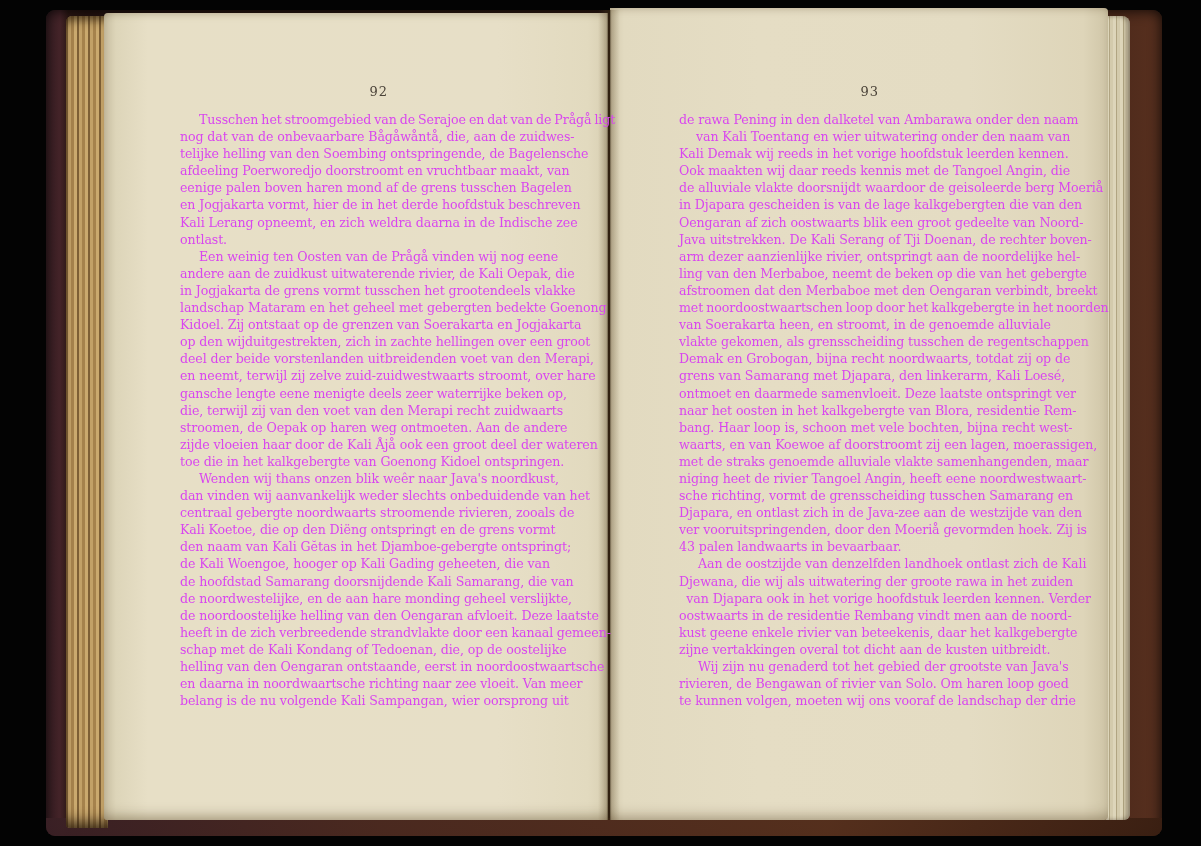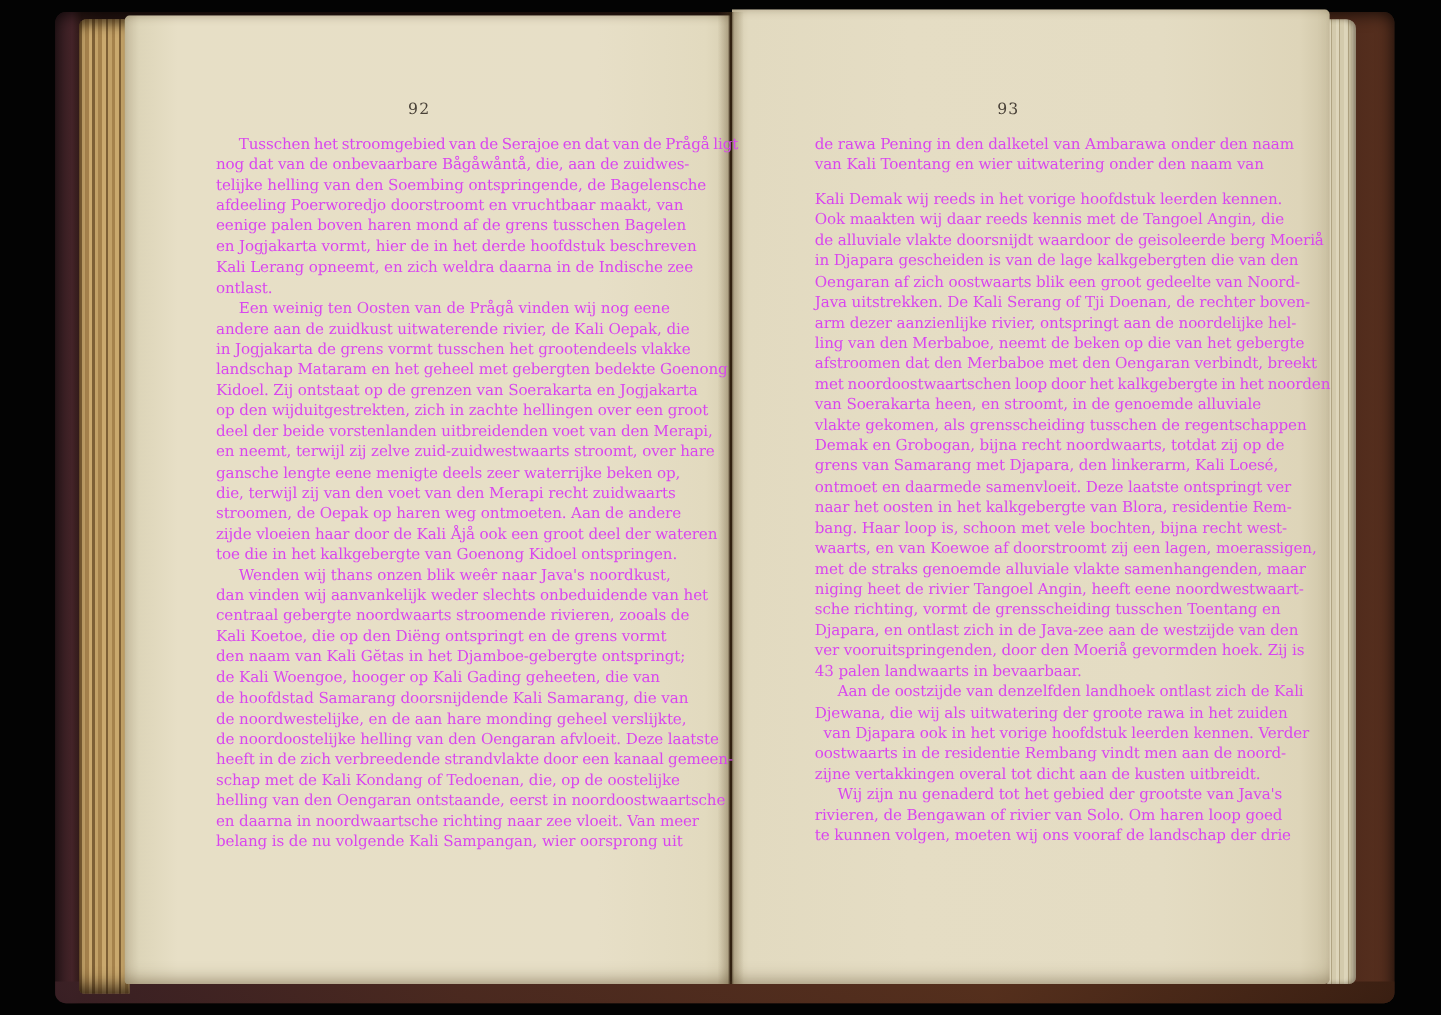--- a/index.html
+++ b/index.html
@@ -25,21 +25,21 @@
   .page{position:absolute;top:13px;height:807px;}
   .page-left{left:104px;width:504px;border-radius:4px 0 0 3px;
          background:linear-gradient(90deg,#c9bfa2 0,#ddd5b9 12px,#e7dfc6 44px,#e7dfc7 78%,#e2dabf 96%,#d8cfb2 100%);
          box-shadow:inset 0 -10px 14px -8px rgba(85,65,35,.55), inset 0 6px 8px -6px rgba(85,65,35,.4);}
   .page-right{left:610px;top:8px;height:812px;width:498px;border-radius:0 4px 4px 0;
          background:linear-gradient(90deg,#d2c9ac 0,#e2dac0 14px,#e5ddc4 30%,#e4dcc3 72%,#ded5b9 95%,#cfc5a7 100%);
          box-shadow:inset 0 -10px 14px -8px rgba(85,65,35,.5), inset 0 6px 8px -6px rgba(85,65,35,.35);}
   
   .gutter{position:absolute;left:598px;top:10px;width:22px;height:810px;
          background:linear-gradient(90deg,rgba(90,70,40,0) 0,rgba(90,70,40,.28) 38%,rgba(46,32,14,.85) 50%,rgba(90,70,40,.25) 62%,rgba(90,70,40,0) 100%);}
-  .pnum{position:absolute;top:84px;width:48px;text-align:left;
+  .pnum{position:absolute;top:84px;width:48px;text-align:right;
         font-size:13px;letter-spacing:1px;color:#4a4238;}
   .pnum-left{left:340px;}
   .pnum-right{left:831px;}
   .textcol{position:absolute;top:111px;color:#d946ef;font-size:12.6px;line-height:17.1px;
         letter-spacing:-0.1px;text-rendering:optimizeLegibility;}
   .textcol-left{left:180px;width:411px;}
   .textcol-right{left:679px;width:412px;}
   .para{margin:0;}
   .tl{white-space:nowrap;}
   .tl.ind{text-indent:19px;}
@@ -101,51 +101,52 @@
         <div class="tl" style="word-spacing: -0.319444px;"><span>heeft in de zich verbreedende strandvlakte door een kanaal gemeen-</span></div>
         <div class="tl" style="word-spacing: 0px;"><span>schap met de Kali Kondang of Tedoenan, die, op de oostelijke</span></div>
         <div class="tl" style="word-spacing: 0px;"><span>helling van den Oengaran ontstaande, eerst in noordoostwaartsche</span></div>
         <div class="tl" style="word-spacing: 0px;"><span>en daarna in noordwaartsche richting naar zee vloeit. Van meer</span></div>
         <div class="tl last"><span>belang is de nu volgende Kali Sampangan, wier oorsprong uit</span></div>
       </div>
     </div>
   <div class="textcol textcol-right">
       <div class="para">
         <div class="tl" style="word-spacing: 0px;"><span>de rawa Pening in den dalketel van Ambarawa onder den naam</span></div>
-        <div class="tl" style="word-spacing: 0px;"><span>van Kali Toentang en wier uitwatering onder den naam van</span></div>
-        <div class="tl" style="word-spacing: 0px; margin-top: 12px;"><span>Kali Demak wij reeds in het vorige hoofdstuk leerden kennen.</span></div>
+        <div class="tl" style="word-spacing: 0px; margin-left: 17px;"><span>van Kali Toentang en wier uitwatering onder den naam van</span></div>
+        <div class="tl" style="word-spacing: 0px;"><span>Kali Demak wij reeds in het vorige hoofdstuk leerden kennen.</span></div>
         <div class="tl" style="word-spacing: 0px;"><span>Ook maakten wij daar reeds kennis met de Tangoel Angin, die</span></div>
         <div class="tl" style="word-spacing: 0px;"><span>de alluviale vlakte doorsnijdt waardoor de geisoleerde berg Moeriå</span></div>
         <div class="tl" style="word-spacing: 0px;"><span>in Djapara gescheiden is van de lage kalkgebergten die van den</span></div>
         <div class="tl" style="word-spacing: 0px;"><span>Oengaran af zich oostwaarts blik een groot gedeelte van Noord-</span></div>
         <div class="tl" style="word-spacing: 0px;"><span>Java uitstrekken. De Kali Serang of Tji Doenan, de rechter boven-</span></div>
         <div class="tl" style="word-spacing: 0px;"><span>arm dezer aanzienlijke rivier, ontspringt aan de noordelijke hel-</span></div>
         <div class="tl" style="word-spacing: 0px;"><span>ling van den Merbaboe, neemt de beken op die van het gebergte</span></div>
         <div class="tl" style="word-spacing: 0px;"><span>afstroomen dat den Merbaboe met den Oengaran verbindt, breekt</span></div>
         <div class="tl" style="word-spacing: -0.716797px;"><span>met noordoostwaartschen loop door het kalkgebergte in het noorden</span></div>
         <div class="tl" style="word-spacing: 0px;"><span>van Soerakarta heen, en stroomt, in de genoemde alluviale</span></div>
         <div class="tl" style="word-spacing: 0px;"><span>vlakte gekomen, als grensscheiding tusschen de regentschappen</span></div>
         <div class="tl" style="word-spacing: 0px;"><span>Demak en Grobogan, bijna recht noordwaarts, totdat zij op de</span></div>
         <div class="tl" style="word-spacing: 0px;"><span>grens van Samarang met Djapara, den linkerarm, Kali Loesé,</span></div>
         <div class="tl" style="word-spacing: 0px;"><span>ontmoet en daarmede samenvloeit. Deze laatste ontspringt ver</span></div>
         <div class="tl" style="word-spacing: 0px;"><span>naar het oosten in het kalkgebergte van Blora, residentie Rem-</span></div>
         <div class="tl" style="word-spacing: 0px;"><span>bang. Haar loop is, schoon met vele bochten, bijna recht west-</span></div>
         <div class="tl" style="word-spacing: 0px;"><span>waarts, en van Koewoe af doorstroomt zij een lagen, moerassigen,</span></div>
         <div class="tl" style="word-spacing: 0px;"><span>met de straks genoemde alluviale vlakte samenhangenden, maar</span></div>
         <div class="tl" style="word-spacing: 0px;"><span>niging heet de rivier Tangoel Angin, heeft eene noordwestwaart-</span></div>
-        <div class="tl" style="word-spacing: 0px;"><span>sche richting, vormt de grensscheiding tusschen Toentang en</span></div>
+        <div class="tl" style="word-spacing: 0px;"><span>sche richting, vormt de grensscheiding tusschen Samarang en</span></div>
         <div class="tl" style="word-spacing: 0px;"><span>Djapara, en ontlast zich in de Java-zee aan de westzijde van den</span></div>
         <div class="tl" style="word-spacing: 0px;"><span>ver vooruitspringenden, door den Moeriå gevormden hoek. Zij is</span></div>
         <div class="tl last"><span>43 palen landwaarts in bevaarbaar.</span></div>
       </div>
       <div class="para">
         <div class="tl ind" style="word-spacing: 0px;"><span>Aan de oostzijde van denzelfden landhoek ontlast zich de Kali</span></div>
         <div class="tl" style="word-spacing: 0px;"><span>Djewana, die wij als uitwatering der groote rawa in het zuiden</span></div>
         <div class="tl" style="word-spacing: 0px; text-align: right;"><span>van Djapara ook in het vorige hoofdstuk leerden kennen. Verder</span></div>
         <div class="tl" style="word-spacing: 0px;"><span>oostwaarts in de residentie Rembang vindt men aan de noord-</span></div>
+        <div class="tl" style="word-spacing: 0px;"><span>kust geene enkele rivier van beteekenis, daar het kalkgebergte</span></div>
         <div class="tl last"><span>zijne vertakkingen overal tot dicht aan de kusten uitbreidt.</span></div>
       </div>
       <div class="para">
         <div class="tl ind" style="word-spacing: 0px;"><span>Wij zijn nu genaderd tot het gebied der grootste van Java's</span></div>
         <div class="tl" style="word-spacing: 0px;"><span>rivieren, de Bengawan of rivier van Solo. Om haren loop goed</span></div>
         <div class="tl last"><span>te kunnen volgen, moeten wij ons vooraf de landschap der drie</span></div>
       </div>
     </div>
 
 </div>

